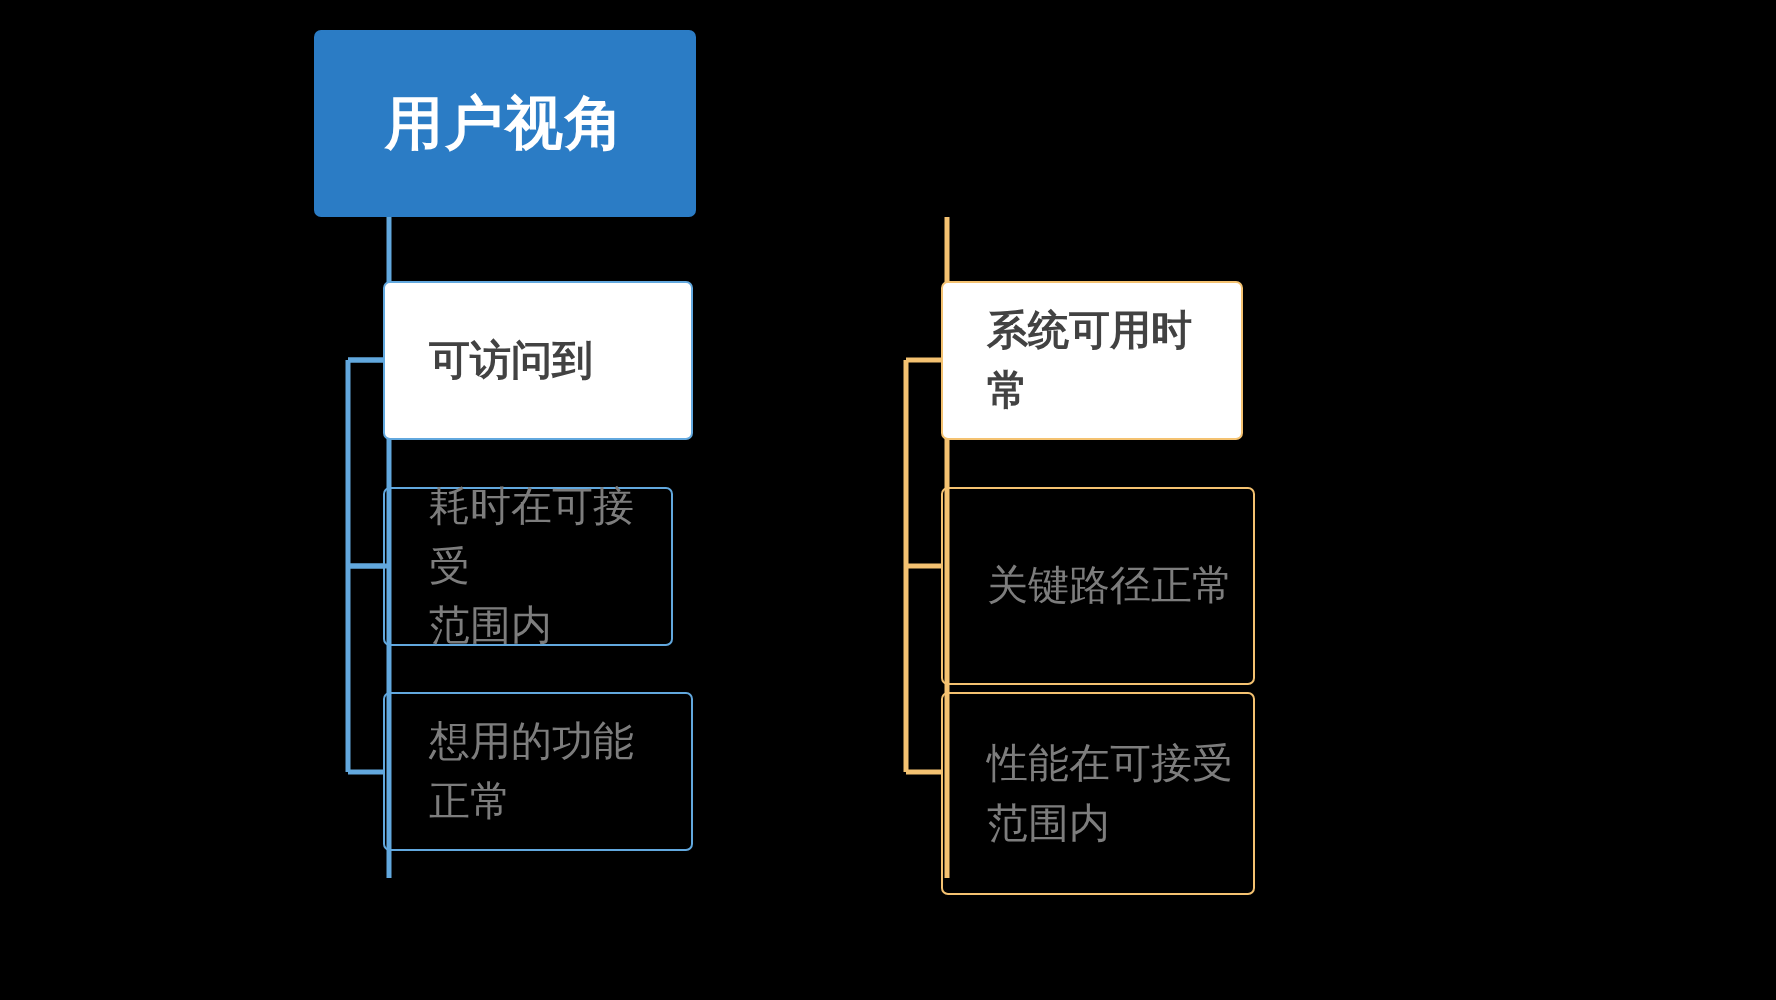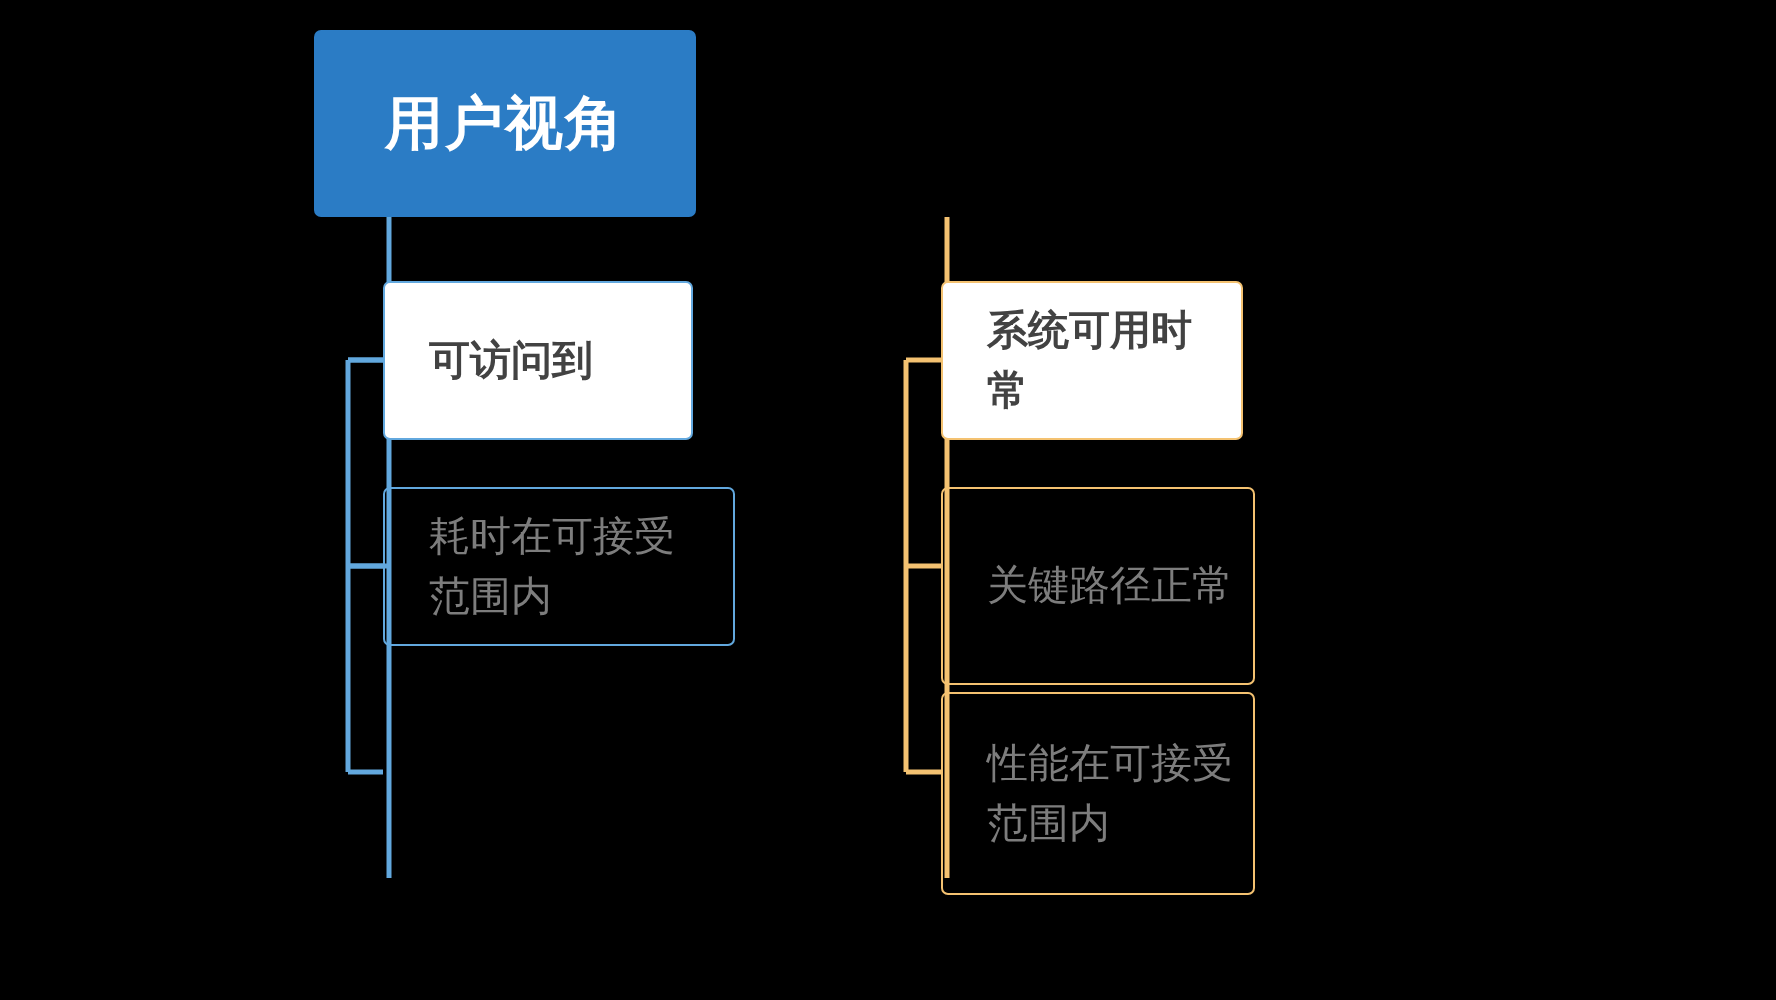--- a/index.html
+++ b/index.html
@@ -86,21 +86,21 @@
     background: transparent;
     color: #7d7d7d;
     font-weight: normal;
   }
 
   .blue-border { border: 2.5px solid #62a8de; }
   .orange-border { border: 2.5px solid #f4c271; }
 
   
   .b1 { left: 383px; top: 281px; width: 310px; height: 159px; }
-  .b2 { left: 383px; top: 487px; width: 352px; height: 159px; }
+  .b2 { left: 383px; top: 487px; width: 290px; height: 159px; }
   .b3 { left: 383px; top: 692px; width: 310px; height: 159px; }
 
   
   .o1 { left: 941px; top: 281px; width: 302px; height: 159px; }
   .o2 { left: 941px; top: 487px; width: 314px; height: 198px; }
   .o3 { left: 941px; top: 692px; width: 314px; height: 203px; }
 
   .child-text { display: block; white-space: pre-line; }
 </style>
 </head>
@@ -142,20 +142,24 @@
 
   <div class="child-box filled blue-border b1">
     <span class="child-text">可访问到</span>
   </div>
 
   <div class="child-box hollow blue-border b2">
     <span class="child-text">耗时在可接受
 范围内</span>
   </div>
 
+  <div class="child-box hollow blue-border b3">
+    <span class="child-text">想用的功能
+正常</span>
+  </div>
 
 
   <div class="child-box filled orange-border o1">
     <span class="child-text">系统可用时常</span>
   </div>
 
   <div class="child-box hollow orange-border o2">
     <span class="child-text">关键路径正常</span>
   </div>
 

